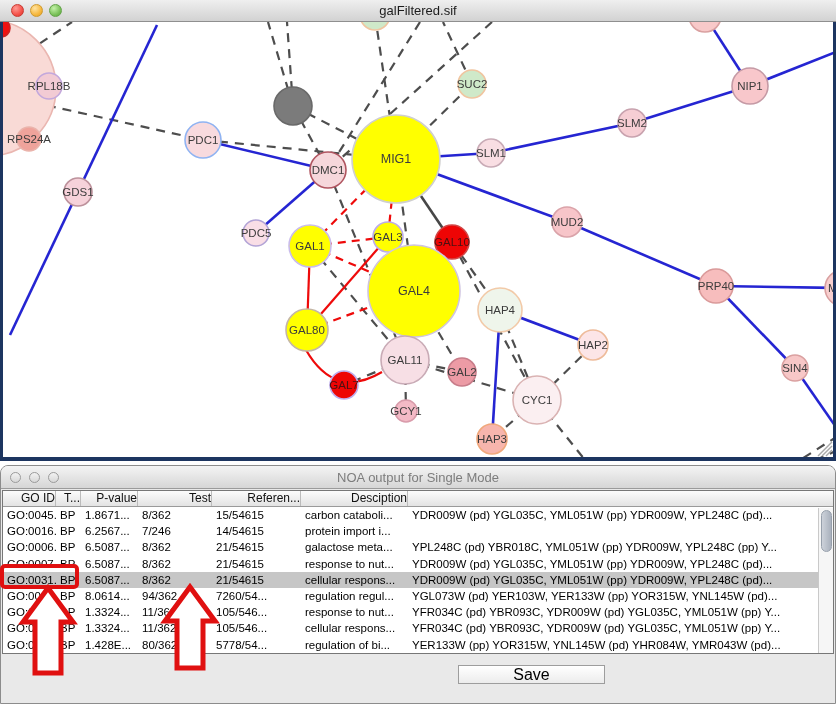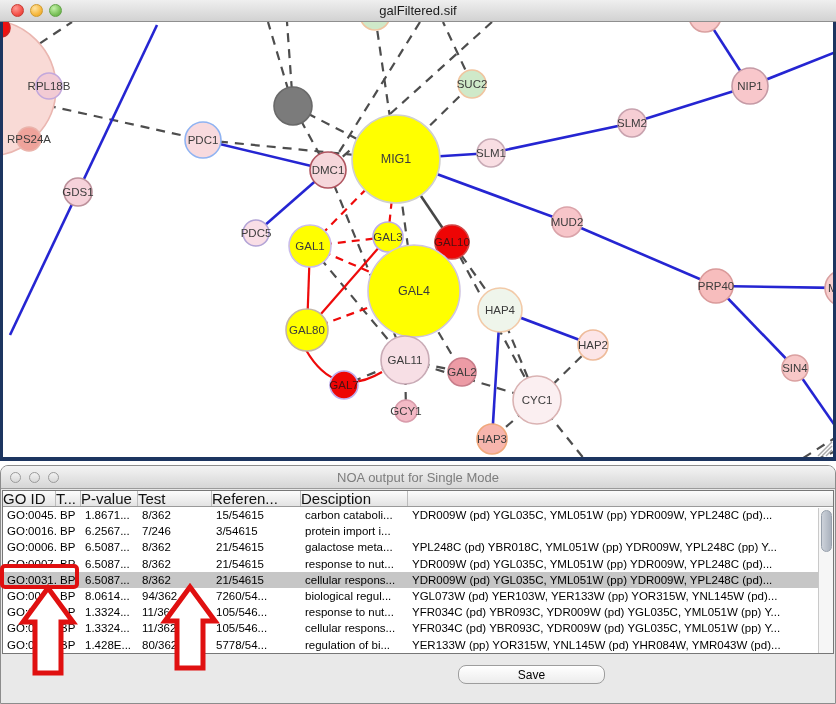--- a/index.html
+++ b/index.html
@@ -28,35 +28,35 @@
     background:#e9e9e9; border:1px solid #8c8c8c; border-radius:8px 8px 0 0; overflow:hidden; }
   #noa-titlebar { position:relative; height:23px; background:linear-gradient(#f4f4f4,#d6d6d6);
     border-bottom:1px solid #9b9b9b; }
   #noa-title { position:absolute; width:100%; top:4px; text-align:center; font-size:13px; color:#7d7d7d; }
   .hlights { position:absolute; left:9px; top:6px; display:flex; gap:8px; }
   .hlight { width:11px; height:11px; border-radius:50%; background:linear-gradient(#f2f2f2,#d8d8d8); border:1px solid #9a9a9a; }
 
   #noa-table { position:absolute; left:1px; top:24px; width:832px; border:1px solid #777; background:#fff; }
   #table-header { display:flex; height:16px; background:linear-gradient(#fcfcfc,#e3e3e3);
     border-bottom:1px solid #9a9a9a; }
-  .hcell { font-size:15px; color:#111; text-align:left; line-height:15px;
+  .hcell { font-size:12px; color:#111; text-align:right; line-height:15px;
     border-right:1px solid #bcbcbc; overflow:hidden; white-space:nowrap; }
   #table-rows { background:#fff; }
   .trow { display:flex; height:16.2px; }
   .trow.selected { background:#c6c6c6; }
   .tcell { font-size:11.5px; color:#000; line-height:16.2px; padding-left:4px;
     overflow:hidden; white-space:nowrap; }
   #table-scrollbar { position:absolute; right:0; top:17px; width:15px; bottom:0;
     background:#f6f6f6; border-left:1px solid #c9c9c9; }
   #scroll-thumb { position:absolute; left:1.5px; top:2px; width:11px; height:42px; border-radius:6px;
     background:linear-gradient(90deg,#cdd2da,#a9b1bd); border:1px solid #97a0ac; }
   #noa-footer { position:absolute; left:0; right:0; bottom:0; height:48px; background:#e9e9e9; }
-  .mac-btn { position:absolute; top:10px; height:19px; border:1px solid #9d9d9d; border-radius:8px;
+  .mac-btn { position:absolute; top:10px; height:19px; border:1px solid #9d9d9d; border-radius:0;
     background:linear-gradient(#ffffff,#ececec); font-family:"Liberation Sans",sans-serif;
-    font-size:12px; color:#000; box-shadow:0 1px 0 rgba(255,255,255,.7) inset; }
+    font-size:16px; color:#000; box-shadow:0 1px 0 rgba(255,255,255,.7) inset; }
   #save-btn { left:457px; width:147px; }
   #cancel-btn { left:679px; width:142px; }
 
   
   #annot { position:absolute; left:0; top:0; width:836px; height:704px; pointer-events:none; z-index:50; }
 
   svg text.nlabel { font-family:"Liberation Sans",sans-serif; }
 </style>
 </head>
 <body>
@@ -223,21 +223,21 @@
             <div class="tcell" style="width: 74px;">8/362</div>
             <div class="tcell" style="width: 89px;">15/54615</div>
             <div class="tcell" style="width: 107px;">carbon cataboli...</div>
             <div class="tcell" style="width: 412px;">YDR009W (pd) YGL035C, YML051W (pp) YDR009W, YPL248C (pd)...</div>
           </div>
           <div class="trow">
             <div class="tcell" style="width: 53px;">GO:0016...</div>
             <div class="tcell" style="width: 25px;">BP</div>
             <div class="tcell" style="width: 57px;">6.2567...</div>
             <div class="tcell" style="width: 74px;">7/246</div>
-            <div class="tcell" style="width: 89px;">3/54615</div>
+            <div class="tcell" style="width: 89px;">14/54615</div>
             <div class="tcell" style="width: 107px;">protein import i...</div>
           </div>
           <div class="trow">
             <div class="tcell" style="width: 53px;">GO:0006...</div>
             <div class="tcell" style="width: 25px;">BP</div>
             <div class="tcell" style="width: 57px;">6.5087...</div>
             <div class="tcell" style="width: 74px;">8/362</div>
             <div class="tcell" style="width: 89px;">21/54615</div>
             <div class="tcell" style="width: 107px;">galactose meta...</div>
             <div class="tcell" style="width: 412px;">YPL248C (pd) YBR018C, YML051W (pp) YDR009W, YPL248C (pp) Y...</div>
@@ -259,21 +259,21 @@
             <div class="tcell" style="width: 89px;">21/54615</div>
             <div class="tcell" style="width: 107px;">cellular respons...</div>
             <div class="tcell" style="width: 412px;">YDR009W (pd) YGL035C, YML051W (pp) YDR009W, YPL248C (pd)...</div>
           </div>
           <div class="trow">
             <div class="tcell" style="width: 53px;">GO:0065...</div>
             <div class="tcell" style="width: 25px;">BP</div>
             <div class="tcell" style="width: 57px;">8.0614...</div>
             <div class="tcell" style="width: 74px;">94/362</div>
             <div class="tcell" style="width: 89px;">7260/54...</div>
-            <div class="tcell" style="width: 107px;">biological regul...</div>
+            <div class="tcell" style="width: 107px;">regulation regul...</div>
             <div class="tcell" style="width: 412px;">YGL073W (pd) YER103W, YER133W (pp) YOR315W, YNL145W (pd)...</div>
           </div>
           <div class="trow">
             <div class="tcell" style="width: 53px;">GO:0031...</div>
             <div class="tcell" style="width: 25px;">BP</div>
             <div class="tcell" style="width: 57px;">1.3324...</div>
             <div class="tcell" style="width: 74px;">11/362</div>
             <div class="tcell" style="width: 89px;">105/546...</div>
             <div class="tcell" style="width: 107px;">response to nut...</div>
             <div class="tcell" style="width: 412px;">YFR034C (pd) YBR093C, YDR009W (pd) YGL035C, YML051W (pp) Y...</div>

